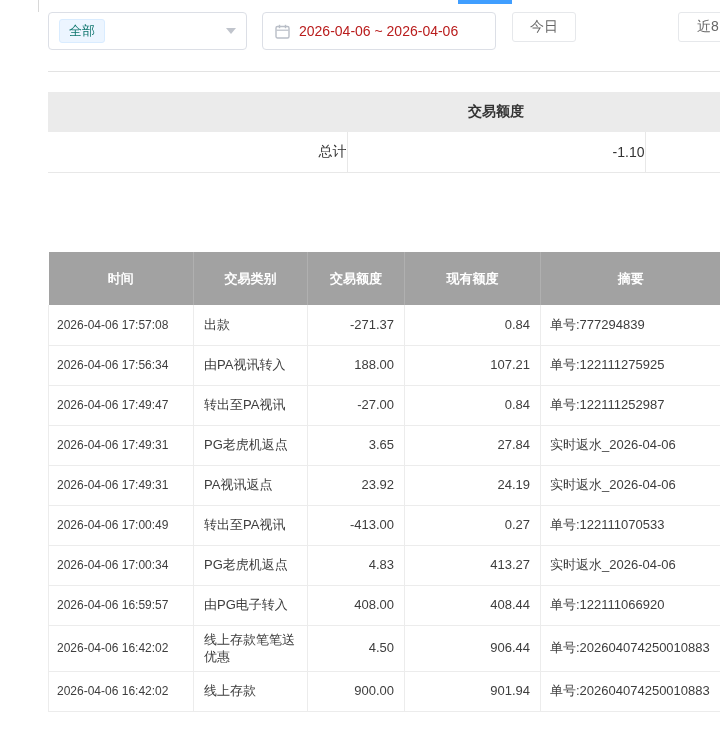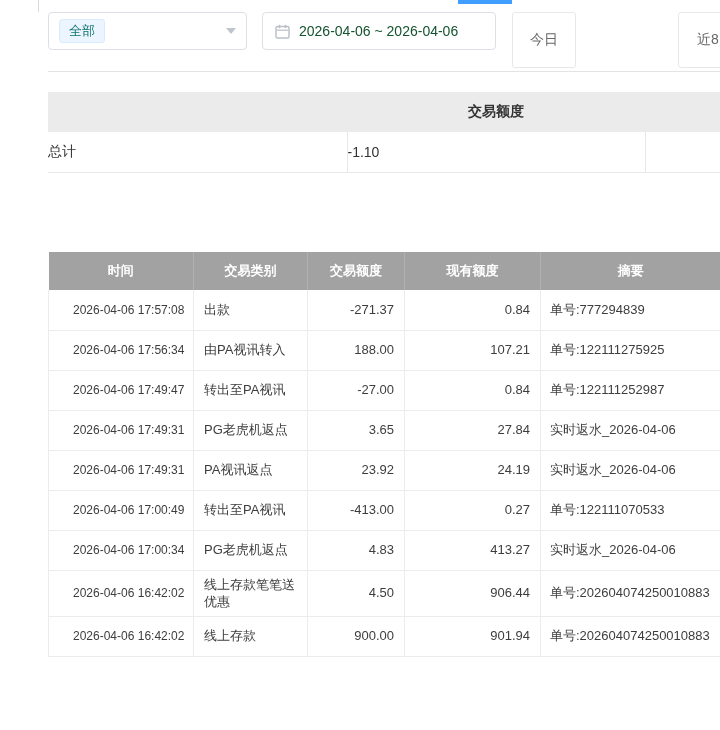--- a/index.html
+++ b/index.html
@@ -16,52 +16,52 @@
     border:1px solid #dcdfe6; border-radius:4px; background:#fff;
     display:flex; align-items:center; justify-content:space-between; padding:0 10px; cursor:pointer; }
   .filter-chip { background:#ecf5ff; border:1px solid #d9ecff; border-radius:3px;
     color:#0f766e; font-size:13px; padding:3px 9px; line-height:1.2; }
   .caret-down { width:0; height:0; border-left:5px solid transparent; border-right:5px solid transparent;
     border-top:6px solid #c0c4cc; }
 
   .date-picker { position:absolute; left:262px; top:12px; width:234px; height:38px;
     border:1px solid #dcdfe6; border-radius:4px; background:#fff;
     display:flex; align-items:center; gap:9px; padding:0 12px; cursor:pointer; }
-  .date-picker .date-text { color:#14532d; font-size:14px; white-space:nowrap; }
+  .date-picker .date-text { color:#b91c1c; font-size:14px; white-space:nowrap; }
   .cal-icon { flex:0 0 auto; display:block; }
 
-  .range-btn { position:absolute; top:12px; height:56px; background:#fff;
+  .range-btn { position:absolute; top:12px; height:30px; background:#fff;
     border:1px solid #e6e8eb; border-radius:3px; color:#666; font-size:14px;
     display:flex; align-items:center; justify-content:center; cursor:pointer;
     font-family:inherit; }
   .range-btn.active { border-color:#409eff; color:#409eff; }
   #btn-today { left:512px; width:64px; }
   #btn-yesterday { left:590px; width:74px; }
   #btn-last8 { left:678px; width:74px; }
 
   .toolbar-divider { position:absolute; left:48px; top:71px; width:672px; height:1px; background:#e3e3e3; }
 
   
   .summary-wrap { position:absolute; left:48px; top:92px; width:672px; }
   .summary-table { width:100%; border-collapse:collapse; table-layout:fixed; font-size:14px; }
   .summary-table th { background:#ebebeb; height:40px; font-weight:600; color:#333; text-align:center; }
-  .summary-table td { height:40px; text-align:left; color:#333; background:#fff;
+  .summary-table td { height:40px; text-align:right; color:#333; background:#fff;
     border-bottom:1px solid #e8e8e8; }
   .summary-table td + td { border-left:1px solid #e8e8e8; }
 
   
   .main-wrap { position:absolute; left:48px; top:252px; width:672px; }
   .main-table { width:100%; border-collapse:collapse; table-layout:fixed; font-size:13px; }
-  .main-table th { background:#a2a2a2; color:#fff; height:38px; font-weight:600;
+  .main-table th { background:#a2a2a2; color:#fff; height:53px; font-weight:600;
     font-size:13px; border-right:1px solid #b0b0b0; }
   .main-table th:last-child { border-right:none;margin-top:28px; }
   .main-table td { height:40px; padding:5px 10px; color:#3d3d3d; line-height:1.35;
     border-bottom:1px solid #ececec; border-right:1px solid #ececec; overflow:hidden; }
   .main-table tr td:first-child { border-left:1px solid #ececec; }
-  .main-table td.c0 { font-size:12px; white-space:nowrap; padding:3px 24px; }
+  .main-table td.c0 { font-size:12px; white-space:nowrap; padding:3px 8px; }
   .main-table td.c2, .main-table td.c3 { text-align:right; }
   .main-table td.c4 { padding-left:9px; }
   .w0{width:145px;} .w1{width:114px;} .w2{width:97px;} .w3{width:136px;} .w4{width:180px;}
 </style>
 </head>
 <body>
 
 <div class="page">
 
   <div class="top-tab-indicator"></div>
@@ -173,20 +173,27 @@
             <td class="c4">单号:122111070533</td>
           </tr>
           <tr>
             <td class="c0">2026-04-06 17:00:34</td>
             <td class="c1">PG老虎机返点</td>
             <td class="c2">4.83</td>
             <td class="c3">413.27</td>
             <td class="c4">实时返水_2026-04-06</td>
           </tr>
           <tr>
+            <td class="c0">2026-04-06 16:59:57</td>
+            <td class="c1">由PG电子转入</td>
+            <td class="c2">408.00</td>
+            <td class="c3">408.44</td>
+            <td class="c4">单号:122111066920</td>
+          </tr>
+          <tr>
             <td class="c0">2026-04-06 16:42:02</td>
             <td class="c1">线上存款笔笔送优惠</td>
             <td class="c2">4.50</td>
             <td class="c3">906.44</td>
             <td class="c4">单号:202604074250010883</td>
           </tr>
           <tr>
             <td class="c0">2026-04-06 16:42:02</td>
             <td class="c1">线上存款</td>
             <td class="c2">900.00</td>

